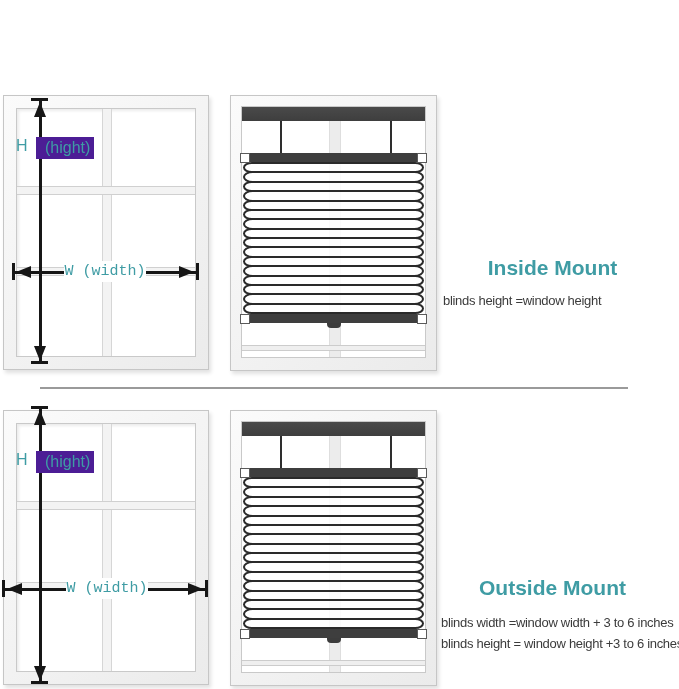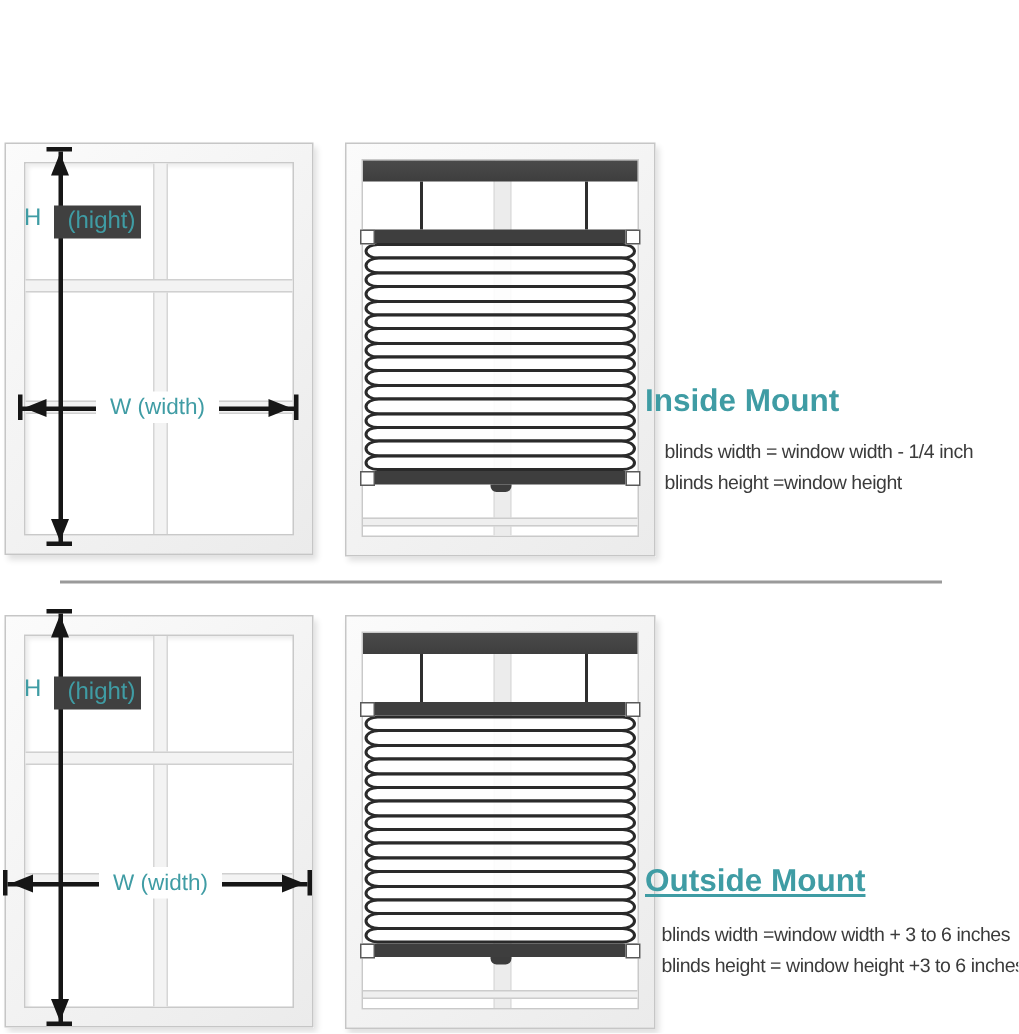--- a/index.html
+++ b/index.html
@@ -52,24 +52,24 @@
   .aline-v{position:absolute;width:2.5px;background:var(--arrow-black);}
   .aline-h{position:absolute;height:2.5px;background:var(--arrow-black);}
   .cap-h{position:absolute;width:17px;height:2.5px;background:var(--arrow-black);}
   .cap-v{position:absolute;width:2.5px;height:17px;background:var(--arrow-black);}
   .tri{position:absolute;width:0;height:0;}
   .tri-up{border-left:6.5px solid transparent;border-right:6.5px solid transparent;border-bottom:15px solid var(--arrow-black);}
   .tri-down{border-left:6.5px solid transparent;border-right:6.5px solid transparent;border-top:15px solid var(--arrow-black);}
   .tri-left{border-top:6.5px solid transparent;border-bottom:6.5px solid transparent;border-right:15px solid var(--arrow-black);}
   .tri-right{border-top:6.5px solid transparent;border-bottom:6.5px solid transparent;border-left:15px solid var(--arrow-black);}
   .lbl{position:absolute;color:var(--accent-teal);font-size:16px;white-space:nowrap;}
-  .lbl-mask{background:#404040;}
+  .lbl-mask{background:#4c1d95;}
   .lbl-w{
     position:absolute;width:82px;height:21px;background:#fff;color:var(--accent-teal);
-    font-size:15px;display:flex;align-items:center;justify-content:center;white-space:nowrap;
+    font-size:15px;display:flex;align-items:center;justify-content:center;white-space:nowrap;font-family:Liberation Mono, monospace;
   }
   
   .winb{
     position:absolute;width:205px;height:274px;
     background:linear-gradient(135deg,#fbfbfb,#ebebeb);
     border:1px solid #c6c6c6;
     box-shadow:2px 3px 4px rgba(0,0,0,.12);
   }
   .winb-opening{
     position:absolute;left:10px;right:10px;top:10px;bottom:12px;
@@ -98,21 +98,21 @@
     position:absolute;left:1px;right:1px;top:55px;height:152px;
     display:flex;flex-direction:column;z-index:2;
   }
   .pleat{
     flex:1;background:rgba(255,255,255,.88);margin-top:-2px;
     border:2px solid #2a2a2a;border-radius:10px / 55%;
   }
   .pleat:first-child{margin-top:0;}
   
   .mount-title{
-    position:absolute;width:245px;
+    position:absolute;width:245px;text-align:center;
     color:var(--accent-teal);font-size:21px;font-weight:bold;white-space:nowrap;
   }
   .mount-lines{position:absolute;color:var(--body-text);font-size:13px;letter-spacing:-0.3px;line-height:21px;}
   .mount-lines div{white-space:nowrap;}
   
   .divider{position:absolute;left:40px;top:387px;width:588px;height:2px;background:var(--divider-gray);}
 </style>
 </head>
 <body>
 
@@ -174,21 +174,20 @@
           </div>
         <div class="rail-cap" style="left:-2px;top:207px;"></div>
         <div class="rail-cap" style="right:-2px;top:207px;"></div>
         <div class="rail rail-bottom"></div>
         <div class="handle"></div>
       </div>
     </div>
 
     <div class="mount-title" style="left:430px;top:256px;">Inside Mount</div>
     <div class="mount-lines" style="left:443px;top:290px;">
-      <div>blinds width = window width - 1/4 inch</div>
       <div>blinds height =window height</div>
     </div>
   </div>
 
   <div class="divider"></div>
 
   <div class="section">
 
     <div class="win" style="left:3px;top:410px;">
       <div class="win-opening">
@@ -241,20 +240,20 @@
             <div class="pleat"></div>
             <div class="pleat"></div>
           </div>
         <div class="rail-cap" style="left:-2px;top:207px;"></div>
         <div class="rail-cap" style="right:-2px;top:207px;"></div>
         <div class="rail rail-bottom"></div>
         <div class="handle"></div>
       </div>
     </div>
 
-    <div class="mount-title" style="left:430px;top:576px;text-decoration:underline;">Outside Mount</div>
+    <div class="mount-title" style="left:430px;top:576px;">Outside Mount</div>
     <div class="mount-lines" style="left:441px;top:612px;">
       <div>blinds width =window width + 3 to 6 inches</div>
       <div>blinds height = window height +3 to 6 inches</div>
     </div>
   </div>
 
 </div>
 
 </body></html>

